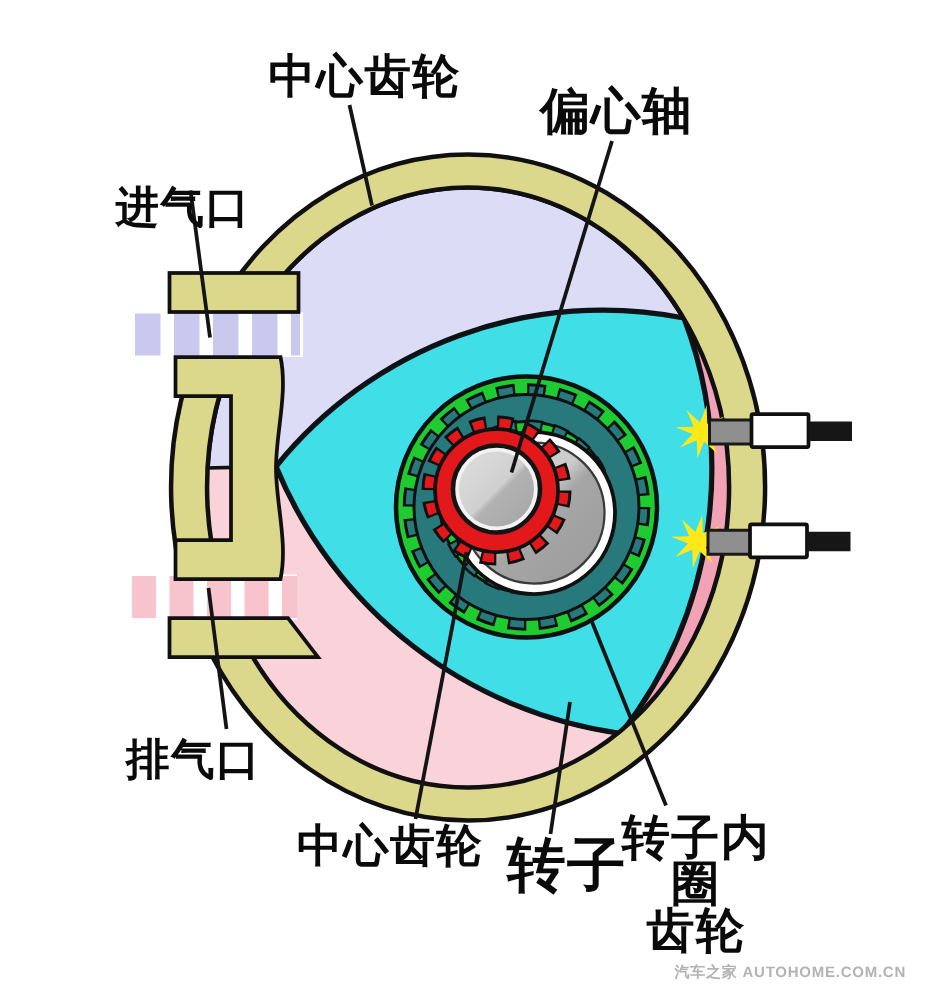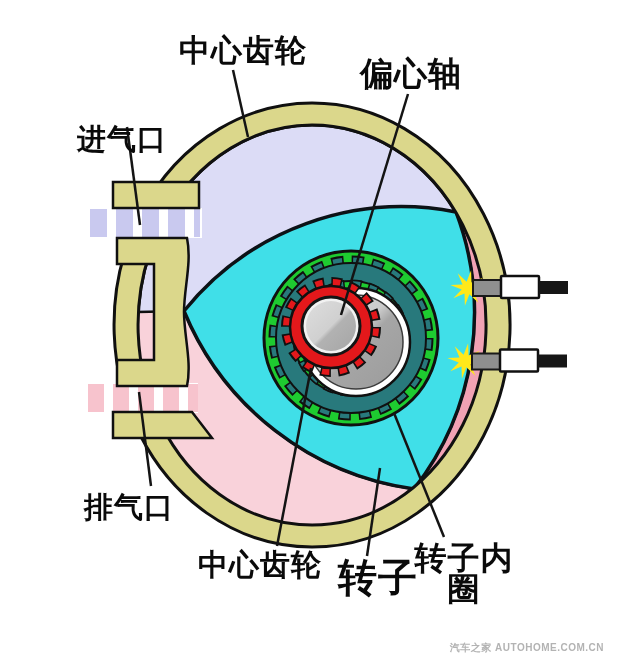--- a/index.html
+++ b/index.html
@@ -100,16 +100,17 @@
   </svg>
 
   <div class="lbl" style="left:170px;top:35px;width:146px;font-size:31px;">中心齿轮</div>
   <div class="lbl" style="left:360px;top:57px;width:102px;font-size:33px;">偏心轴</div>
   <div class="lbl" style="left:74px;top:88px;width:96px;font-size:29px;margin-top:36px;">进气口</div>
   <div class="lbl" style="left:193px;top:549px;width:134px;font-size:30px;">中心齿轮</div>
   <div class="lbl" style="left:81px;top:492px;width:96px;font-size:29px;">排气口</div>
   <div class="lbl" style="left:338px;top:558px;width:72px;font-size:39px;">转子</div>
   <div class="lbl two" style="left:401px;top:543px;width:126px;font-size:32px;">
     <span>转子内圈</span><br>
+    <span>齿轮</span>
   </div>
 
   <div class="watermark">汽车之家 AUTOHOME.COM.CN</div>
 </div>
 
 </body></html>

